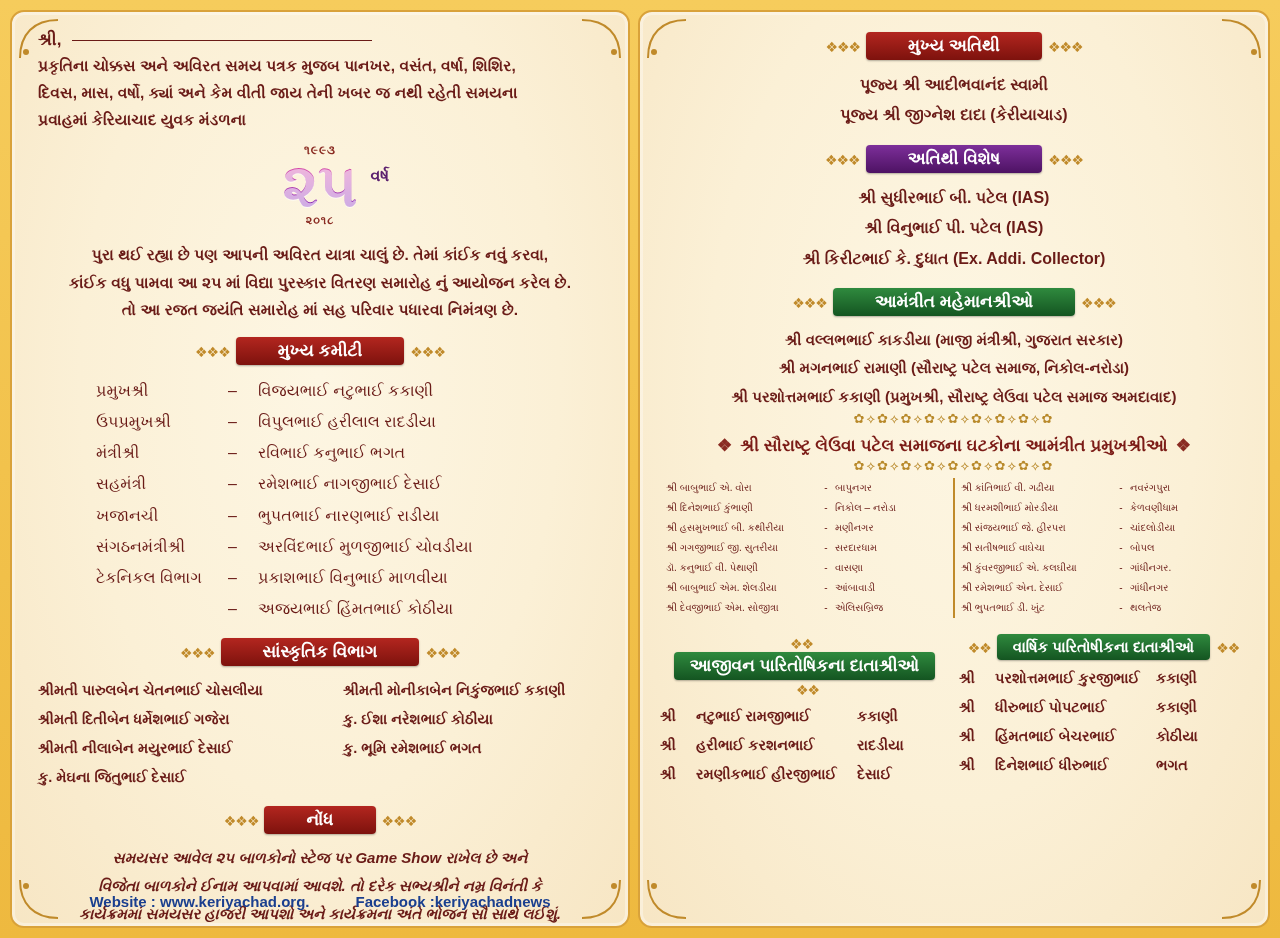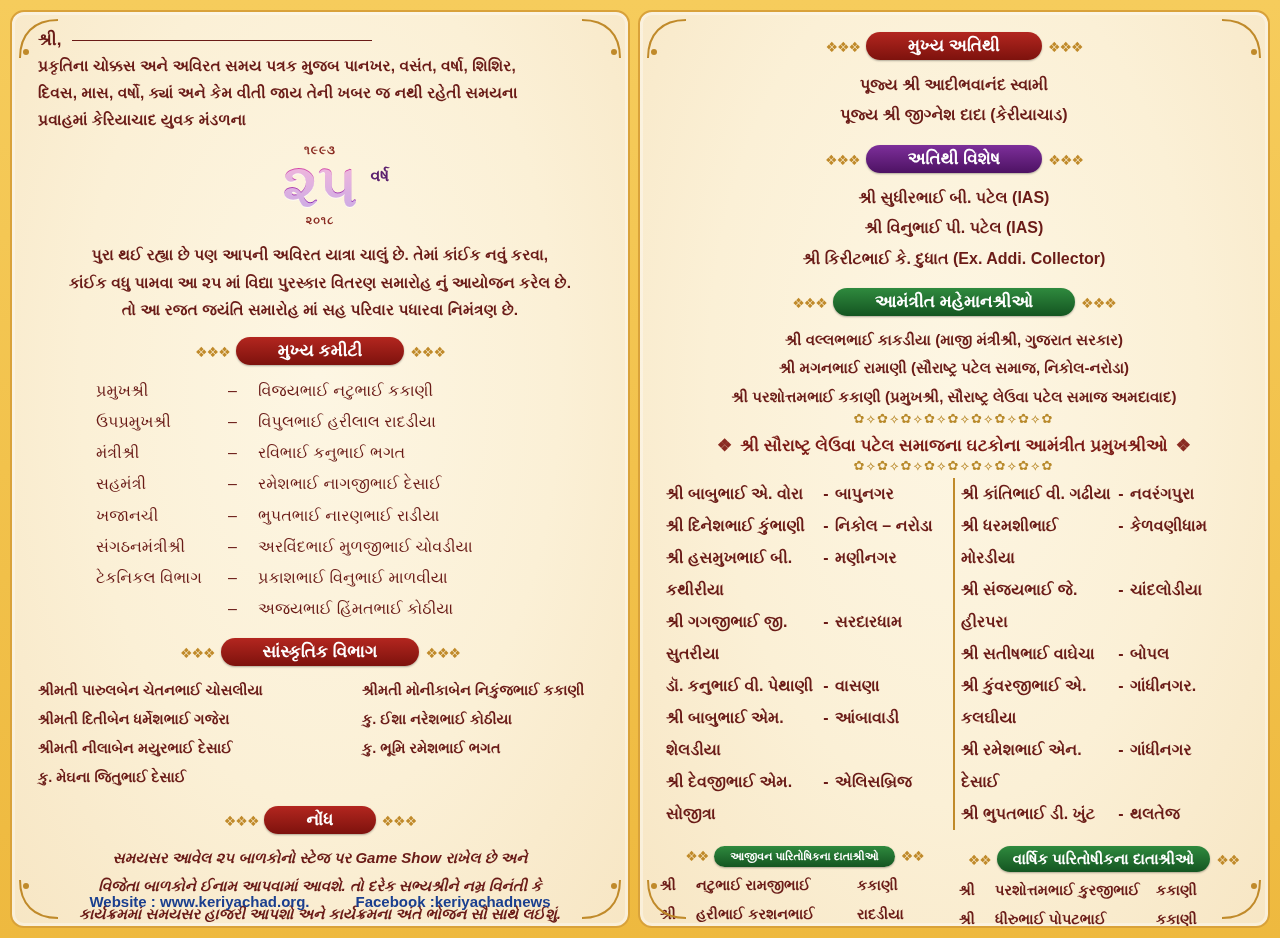--- a/index.html
+++ b/index.html
@@ -72,21 +72,21 @@
   }
 
   
   .ribbon {
     position:relative; margin:14px auto 10px; text-align:center;
   }
   .ribbon .bar {
     display:inline-block;
     padding:4px 42px;
     font-size:17px; font-weight:bold; color:#fff;
-    border-radius:14px;
+    border-radius:4px;
     box-shadow:0 1px 2px rgba(0,0,0,.3);
     position:relative;
   }
   .bar.red     { background:linear-gradient(180deg,#b3261f,#7d120d); }
   .bar.purple-b{ background:linear-gradient(180deg,#7d2f9a,#4d1263); }
   .bar.green-b { background:linear-gradient(180deg,#2f8a3e,#145521); }
   .ribbon .orn {
     display:inline-block; color:#c08a2a; font-size:14px; vertical-align:middle;
     letter-spacing:-1px;
   }
@@ -100,21 +100,21 @@
     line-height:1.95;
   }
   .row .role { width:190px; padding-left:58px; }
   .row .dash { width:30px; }
   .row .name { flex:1; }
 
   
   .cult { margin-top:4px; }
   .cult .crow {
     display:flex; font-size:14.5px; font-weight:bold; color:#6a1b17;
-    line-height:2.0; justify-content:space-between; gap:5px;
+    line-height:2.0; justify-content:flex-start; gap:5px;
   }
   .cult .c1 { width:300px; }
   .cult .c2 { width:240px; }
 
   
   .note {
     font-size:15px; font-weight:bold; color:#6a1b17;
     line-height:1.85; text-align:center; margin-top:4px;font-style:italic;
   }
 
@@ -137,21 +137,21 @@
     margin:12px 0 2px;
   }
   .flower-head .dia { color:#8a2b22; margin:0 8px; }
   .scroll-orn {
     text-align:center; color:#b8892a; font-size:13px; letter-spacing:2px;
     margin-bottom:-4px;
   }
 
   
   .vill {
-    display:flex; gap:0; margin-top:8px; font-size:16px; font-weight:bold;
+    display:flex; gap:0; margin-top:8px; font-size:10px; font-weight:normal;
     color:#6a1b17;
   }
   .vcol { flex:1; padding:0 6px; }
   .vcol.leftc { border-right:2px solid #c08a2a; }
   .vrow { display:flex; line-height:2.0; }
   .vrow .nm { flex:1; }
   .vrow .dh { width:18px; text-align:center; }
   .vrow .pl { width:112px; text-align:left; }
 
   
@@ -452,21 +452,21 @@
             <span class="nm">શ્રી ભુપતભાઈ ડી. ખુંટ</span>
             <span class="dh">-</span>
             <span class="pl">થલતેજ</span>
           </div>
         </div>
       </div>
 
       <div class="donors" style="margin-top:10px;">
         <div class="dcol">
           <div class="ribbon" style="margin:6px 0 4px;">
-            <span class="orn l">❖❖</span><span class="bar green-b" style="padding:4px 16px; font-size:11px;">આજીવન પારિતોષિકના દાતાશ્રીઓ</span><span class="orn r">❖❖</span>
+            <span class="orn l">❖❖</span><span class="bar green-b" style="padding:4px 16px; font-size:17px;">આજીવન પારિતોષિકના દાતાશ્રીઓ</span><span class="orn r">❖❖</span>
           </div>
           <div class="drow">
             <span class="sh">શ્રી</span>
             <span class="fn">નટુભાઈ   રામજીભાઈ</span>
             <span class="ln">કકાણી</span>
           </div>
           <div class="drow">
             <span class="sh">શ્રી</span>
             <span class="fn">હરીભાઈ   કરશનભાઈ</span>
             <span class="ln">રાદડીયા</span>

